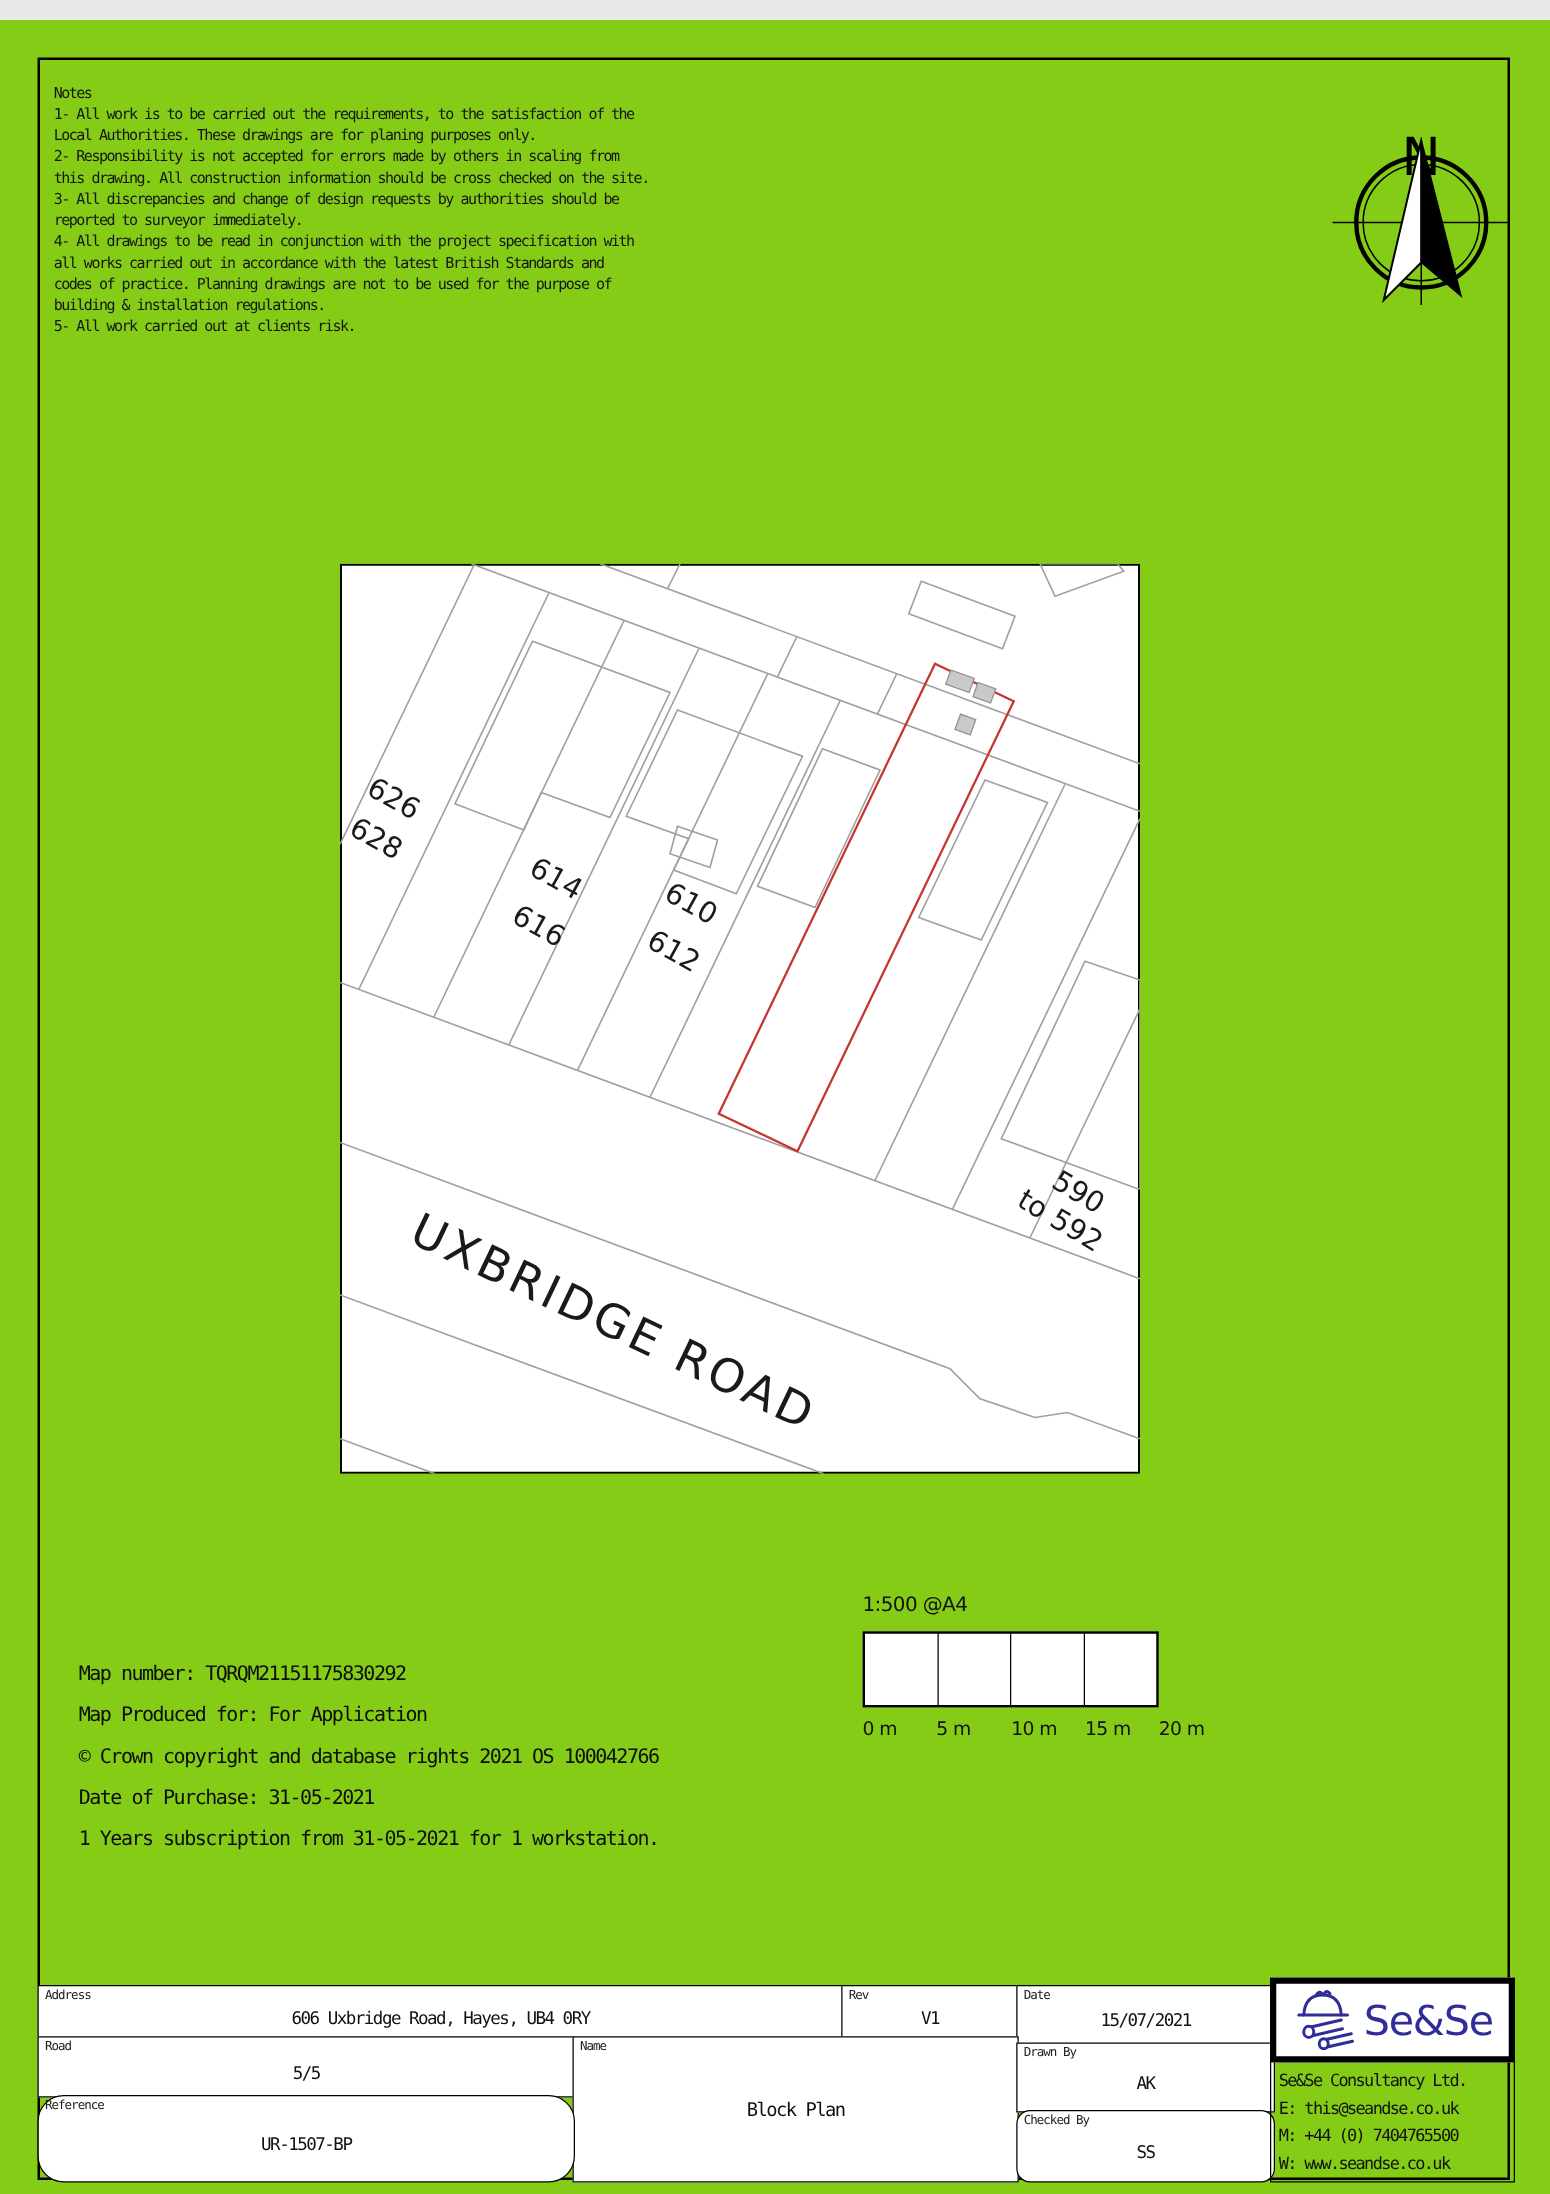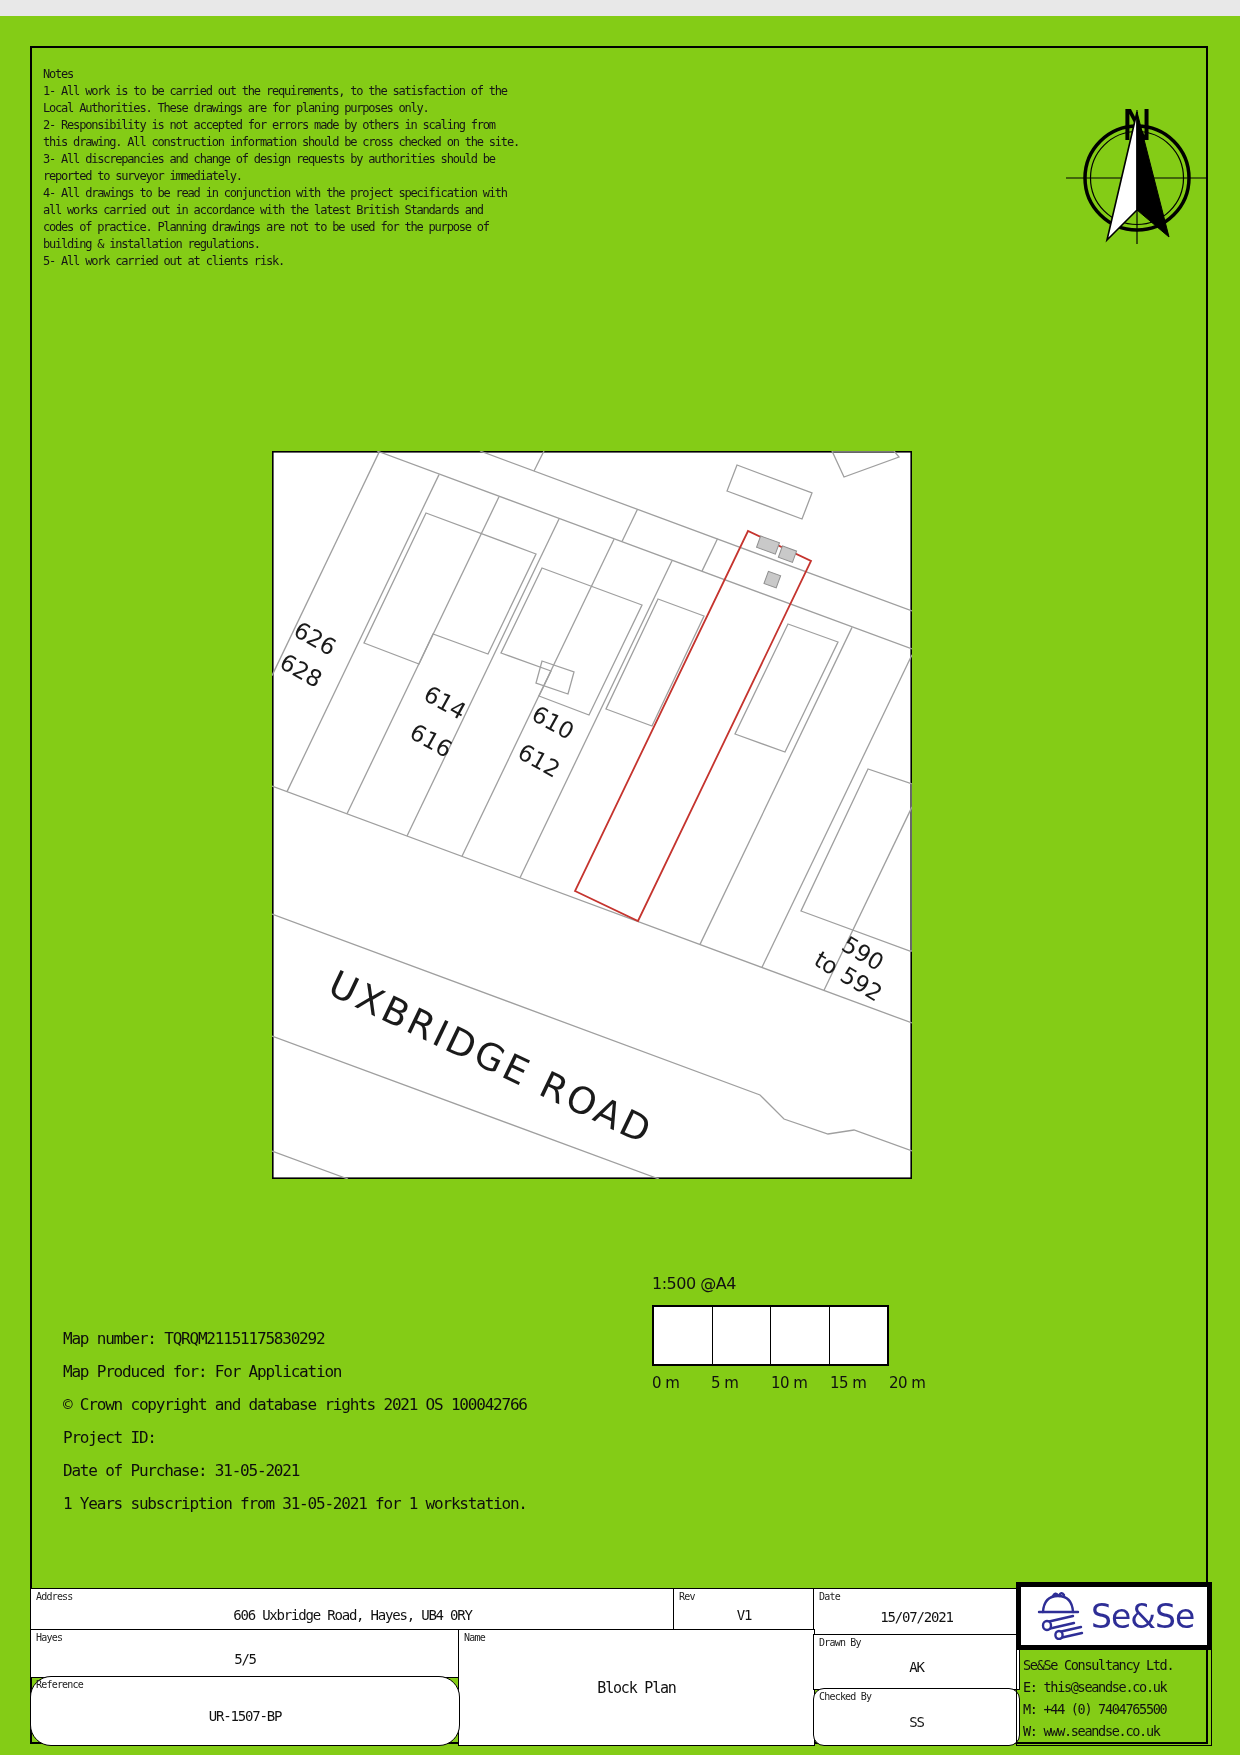--- a/index.html
+++ b/index.html
@@ -16,21 +16,21 @@
   .notes {
     position:absolute; left:43px; top:50px; width:470px;
     font-size:12px; line-height:17px; letter-spacing:-1.2px; color:#161616;
   }
   .notes .nline { white-space:nowrap; }
   
   .compass { position:absolute; left:1058px; top:36px; }
   
   .mapwrap { position:absolute; left:272px; top:435px; }
   
-  .scalebar { position:absolute; left:652px; top:1258px; width:280px; }
+  .scalebar { position:absolute; left:690px; top:1258px; width:280px; }
   .sb-title { font-size:16px; letter-spacing:-0.5px; font-family:"DejaVu Sans",sans-serif; }
   .sb-bar {
     position:absolute; left:0; top:31px; width:237px; height:61px;
     border:2px solid #000; box-sizing:border-box; display:flex; background:#fff;
   }
   .sb-cell { flex:1; border-right:1.6px solid #000; }
   .sb-cell:last-child { border-right:none; }
   .sb-ticks { position:absolute; left:0; top:100px; height:20px; width:280px; }
   .sb-tick { position:absolute; top:0; font-size:15px; letter-spacing:-0.5px; font-family:"DejaVu Sans",sans-serif; white-space:nowrap; }
   
@@ -169,39 +169,38 @@
       <span class="sb-tick" style="left:119px">10 m</span>
       <span class="sb-tick" style="left:178px">15 m</span>
       <span class="sb-tick" style="left:237px">20 m</span>
     </div>
   </div>
 
   <div class="map-info">
     <div class="miline">Map number: TQRQM21151175830292</div>
     <div class="miline">Map Produced for: For Application</div>
     <div class="miline">© Crown copyright and database rights 2021 OS 100042766</div>
-    <div class="miline">Project ID:</div>
     <div class="miline">Date of Purchase: 31-05-2021</div>
     <div class="miline">1 Years subscription from 31-05-2021 for 1 workstation.</div>
   </div>
 
   <div class="tb" style="left:30px; top:1572px; width:645px; height:43px;">
     <span class="tb-label">Address</span>
     <span class="tb-value pad-top">606 Uxbridge Road, Hayes, UB4 0RY</span>
   </div>
   <div class="tb" style="left:673px; top:1572px; width:142px; height:43px;">
     <span class="tb-label">Rev</span>
     <span class="tb-value pad-top">V1</span>
   </div>
   <div class="tb" style="left:813px; top:1572px; width:207px; height:48px;">
     <span class="tb-label">Date</span>
     <span class="tb-value pad-top">15/07/2021</span>
   </div>
   <div class="tb" style="left:30px; top:1613px; width:430px; height:49px;">
-    <span class="tb-label">Hayes</span>
+    <span class="tb-label">Road</span>
     <span class="tb-value pad-top">5/5</span>
   </div>
   <div class="tb" style="left:458px; top:1613px; width:357px; height:117px;">
     <span class="tb-label">Name</span>
     <span class="tb-value" style="font-size:15px">Block Plan</span>
   </div>
   <div class="tb" style="left:30px; top:1660px; width:430px; height:70px;border-radius:21px;">
     <span class="tb-label">Reference</span>
     <span class="tb-value pad-top">UR-1507-BP</span>
   </div>

